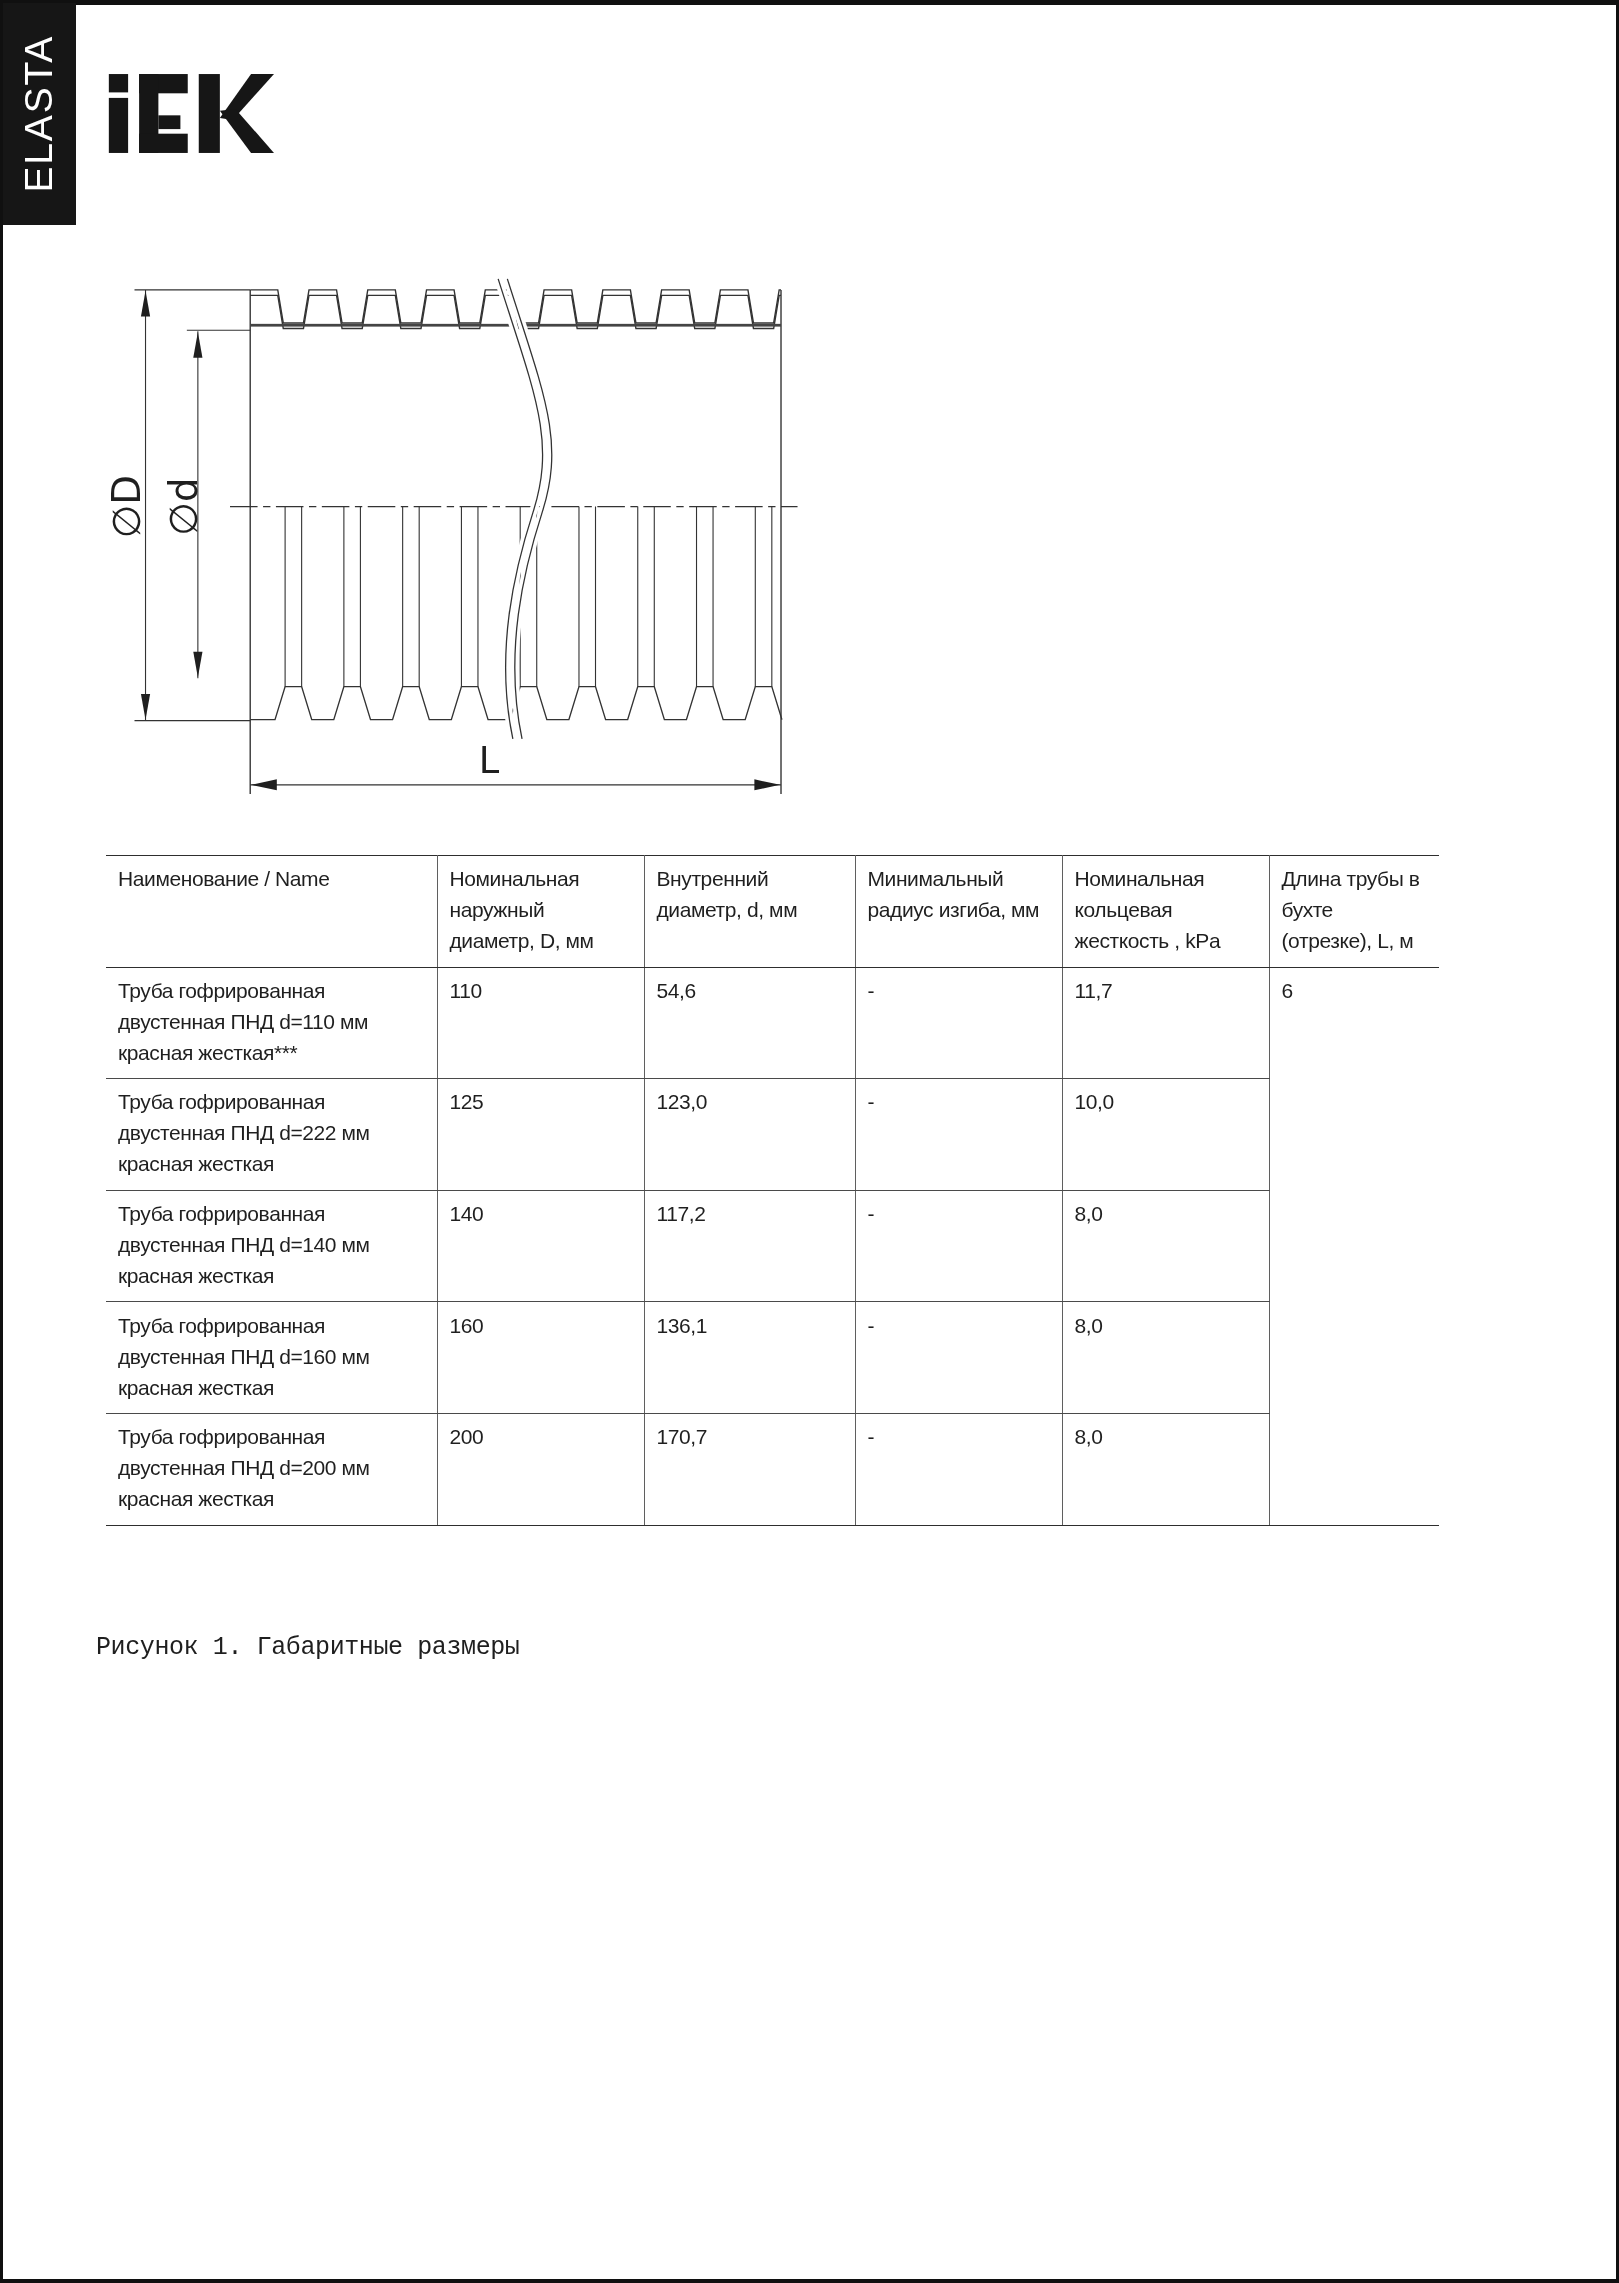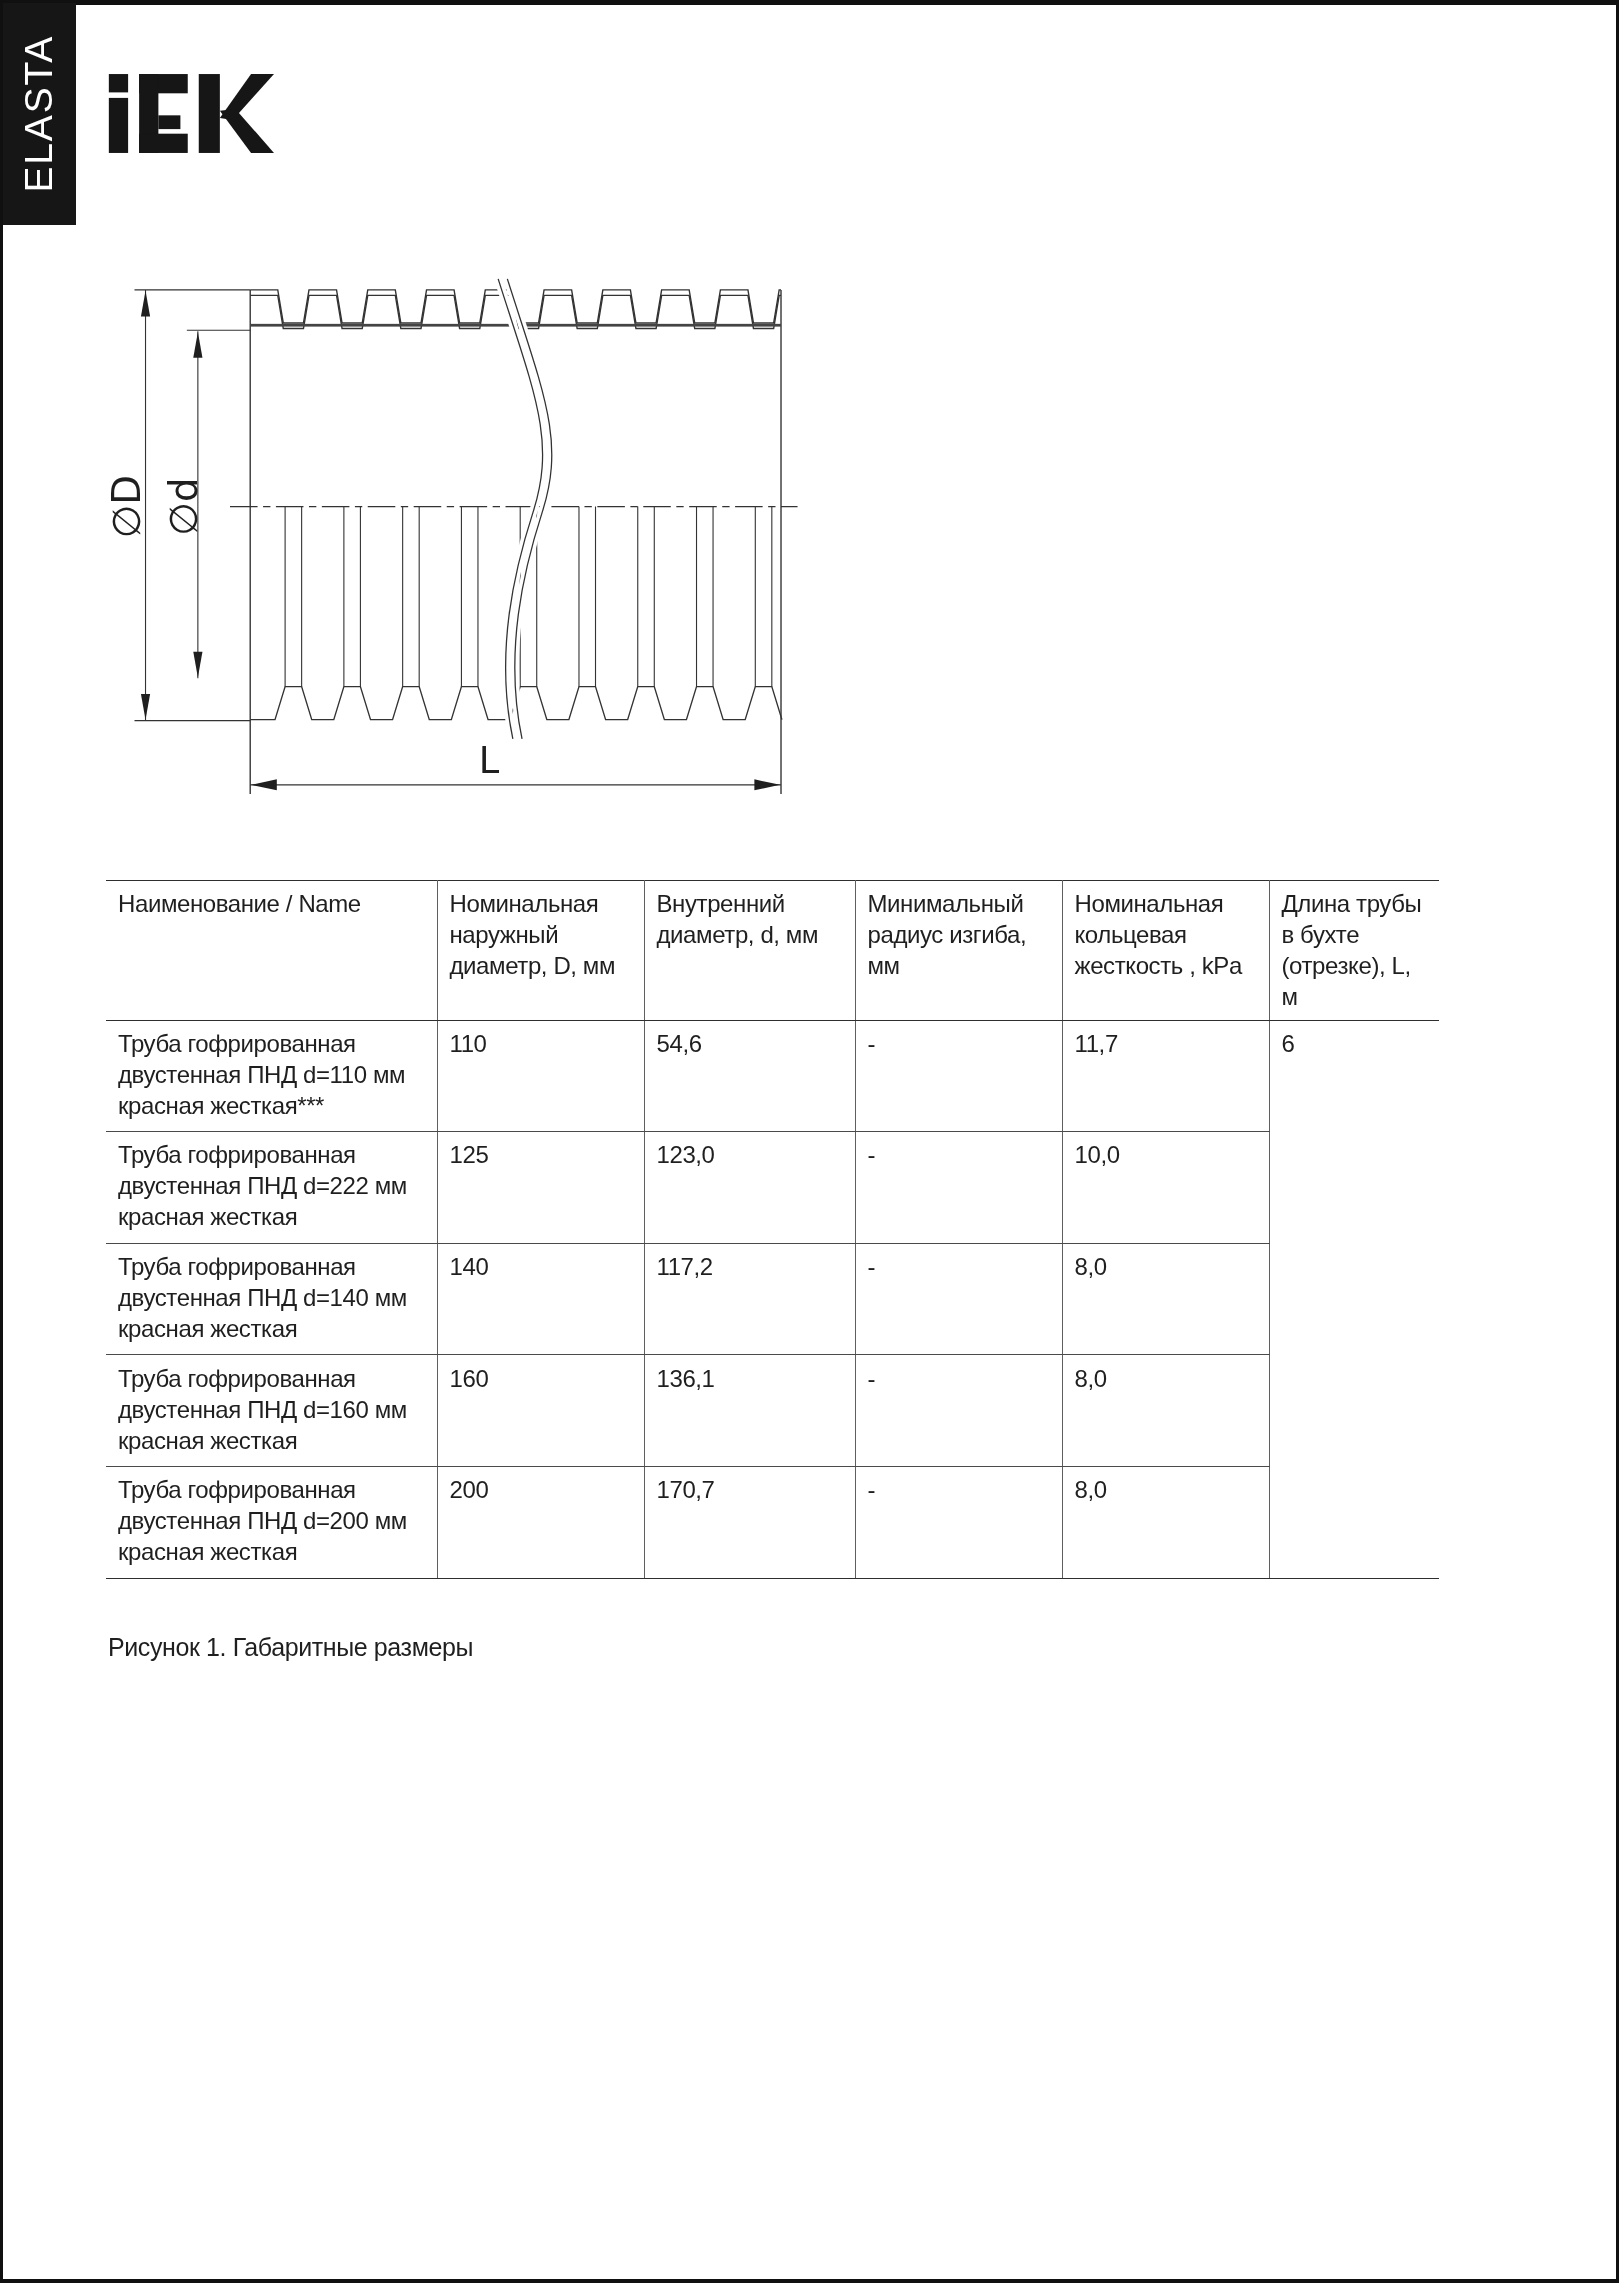--- a/index.html
+++ b/index.html
@@ -32,39 +32,39 @@
   .logo{position:absolute;left:107px;top:72px;width:167px;height:83px;}
 
   
   .drawing{position:absolute;left:83px;top:266px;width:744px;height:551px;}
   .drawing svg{overflow:hidden;}
   .dim-label{font-family:"DejaVu Sans", sans-serif;font-size:42px;fill:#1f1f1f;}
   .l-label{font-family:"DejaVu Sans", sans-serif;font-size:40px;fill:#1f1f1f;}
 
   
   .spec-table{
-    position:absolute;left:106px;top:880px;
+    position:absolute;left:106px;top:855px;
     border-collapse:collapse;table-layout:fixed;width:1332px;
-    font-size:24px;line-height:31px;letter-spacing:-0.4px;
+    font-size:21px;line-height:31px;letter-spacing:-0.4px;
   }
   .spec-table th,.spec-table td{
     font-weight:normal;text-align:left;vertical-align:top;
     padding:7.3px 13px 7.3px 12px;
   }
   .spec-table th{
     border-top:1.8px solid #2e2e2e;
     border-bottom:1.8px solid #2e2e2e;
     height:96px;
   }
   .spec-table td{height:96px;}
   .v-r{border-right:1.8px solid #5f5f5f;}
   .row-sep{border-bottom:1.8px solid #4a4a4a;}
   .tbl-bottom{border-bottom:1.8px solid #2e2e2e;}
 
-  .caption{position:absolute;left:108px;top:1633px;font-size:25px;letter-spacing:-0.4px;}
+  .caption{position:absolute;left:96px;top:1633px;font-size:25px;letter-spacing:-0.4px;font-family:Liberation Mono, monospace;}
 </style>
 </head>
 <body>
 
 <div class="page">
 
   <div class="frame-top"></div>
   <div class="frame-bottom"></div>
   <div class="frame-left"></div>
   <div class="frame-right"></div>

